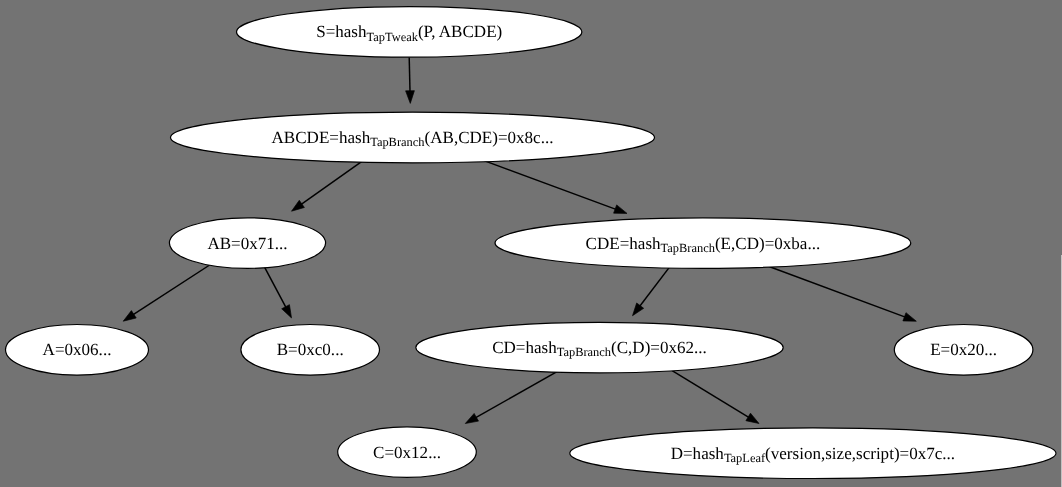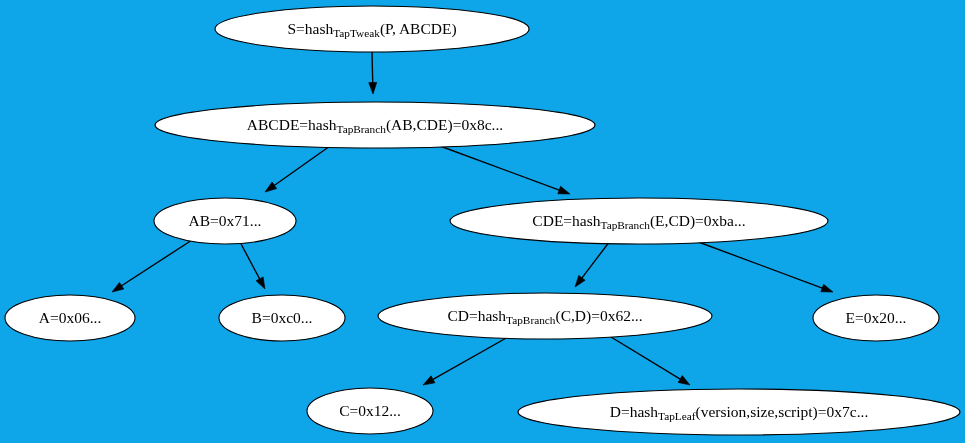--- a/index.html
+++ b/index.html
@@ -10,21 +10,21 @@
   body {
     width: 965px;
     height: 443px;
     overflow: hidden;
     font-family: "Liberation Serif", "DejaVu Serif", serif;
   }
   #graph-root {
     position: relative;
     width: 965px;
     height: 443px;
-    background: #0ea5e9;
+    background: #737373;
   }
   svg#tree {
     display: block;
     width: 965px;
     height: 443px;
   }
   .node-ellipse {
     fill: #ffffff;
     stroke: #000000;
     stroke-width: 1.1;

